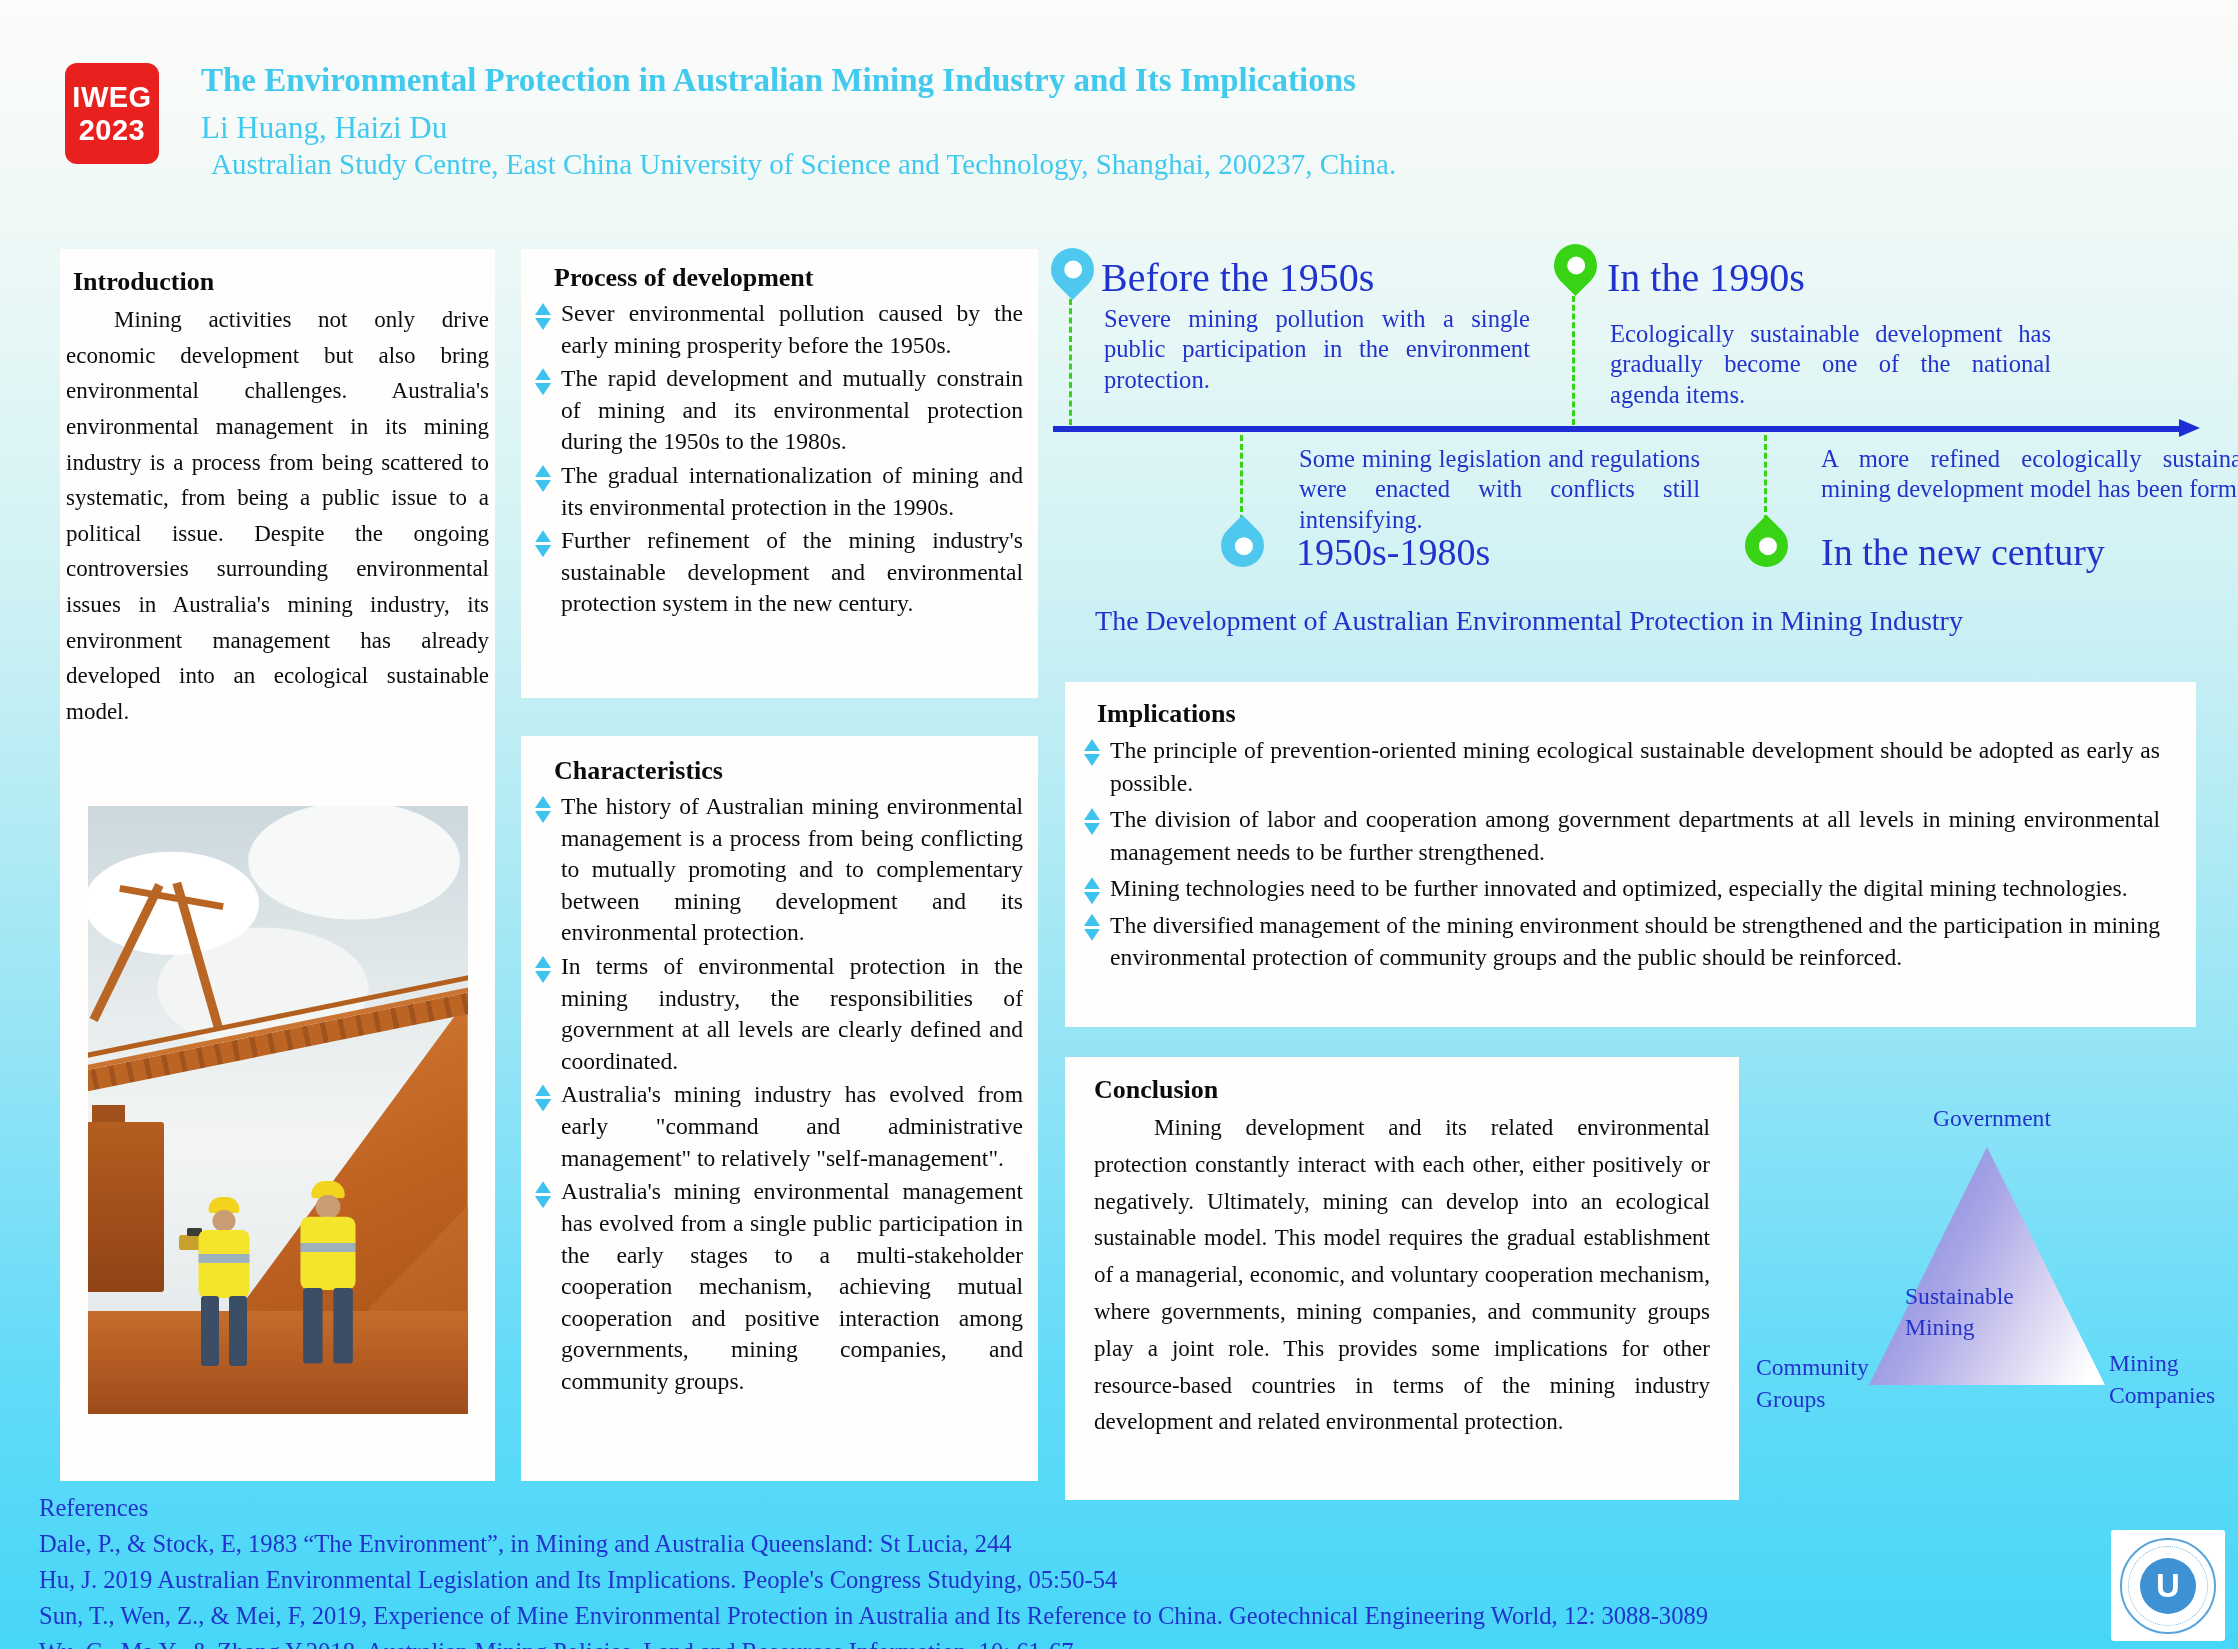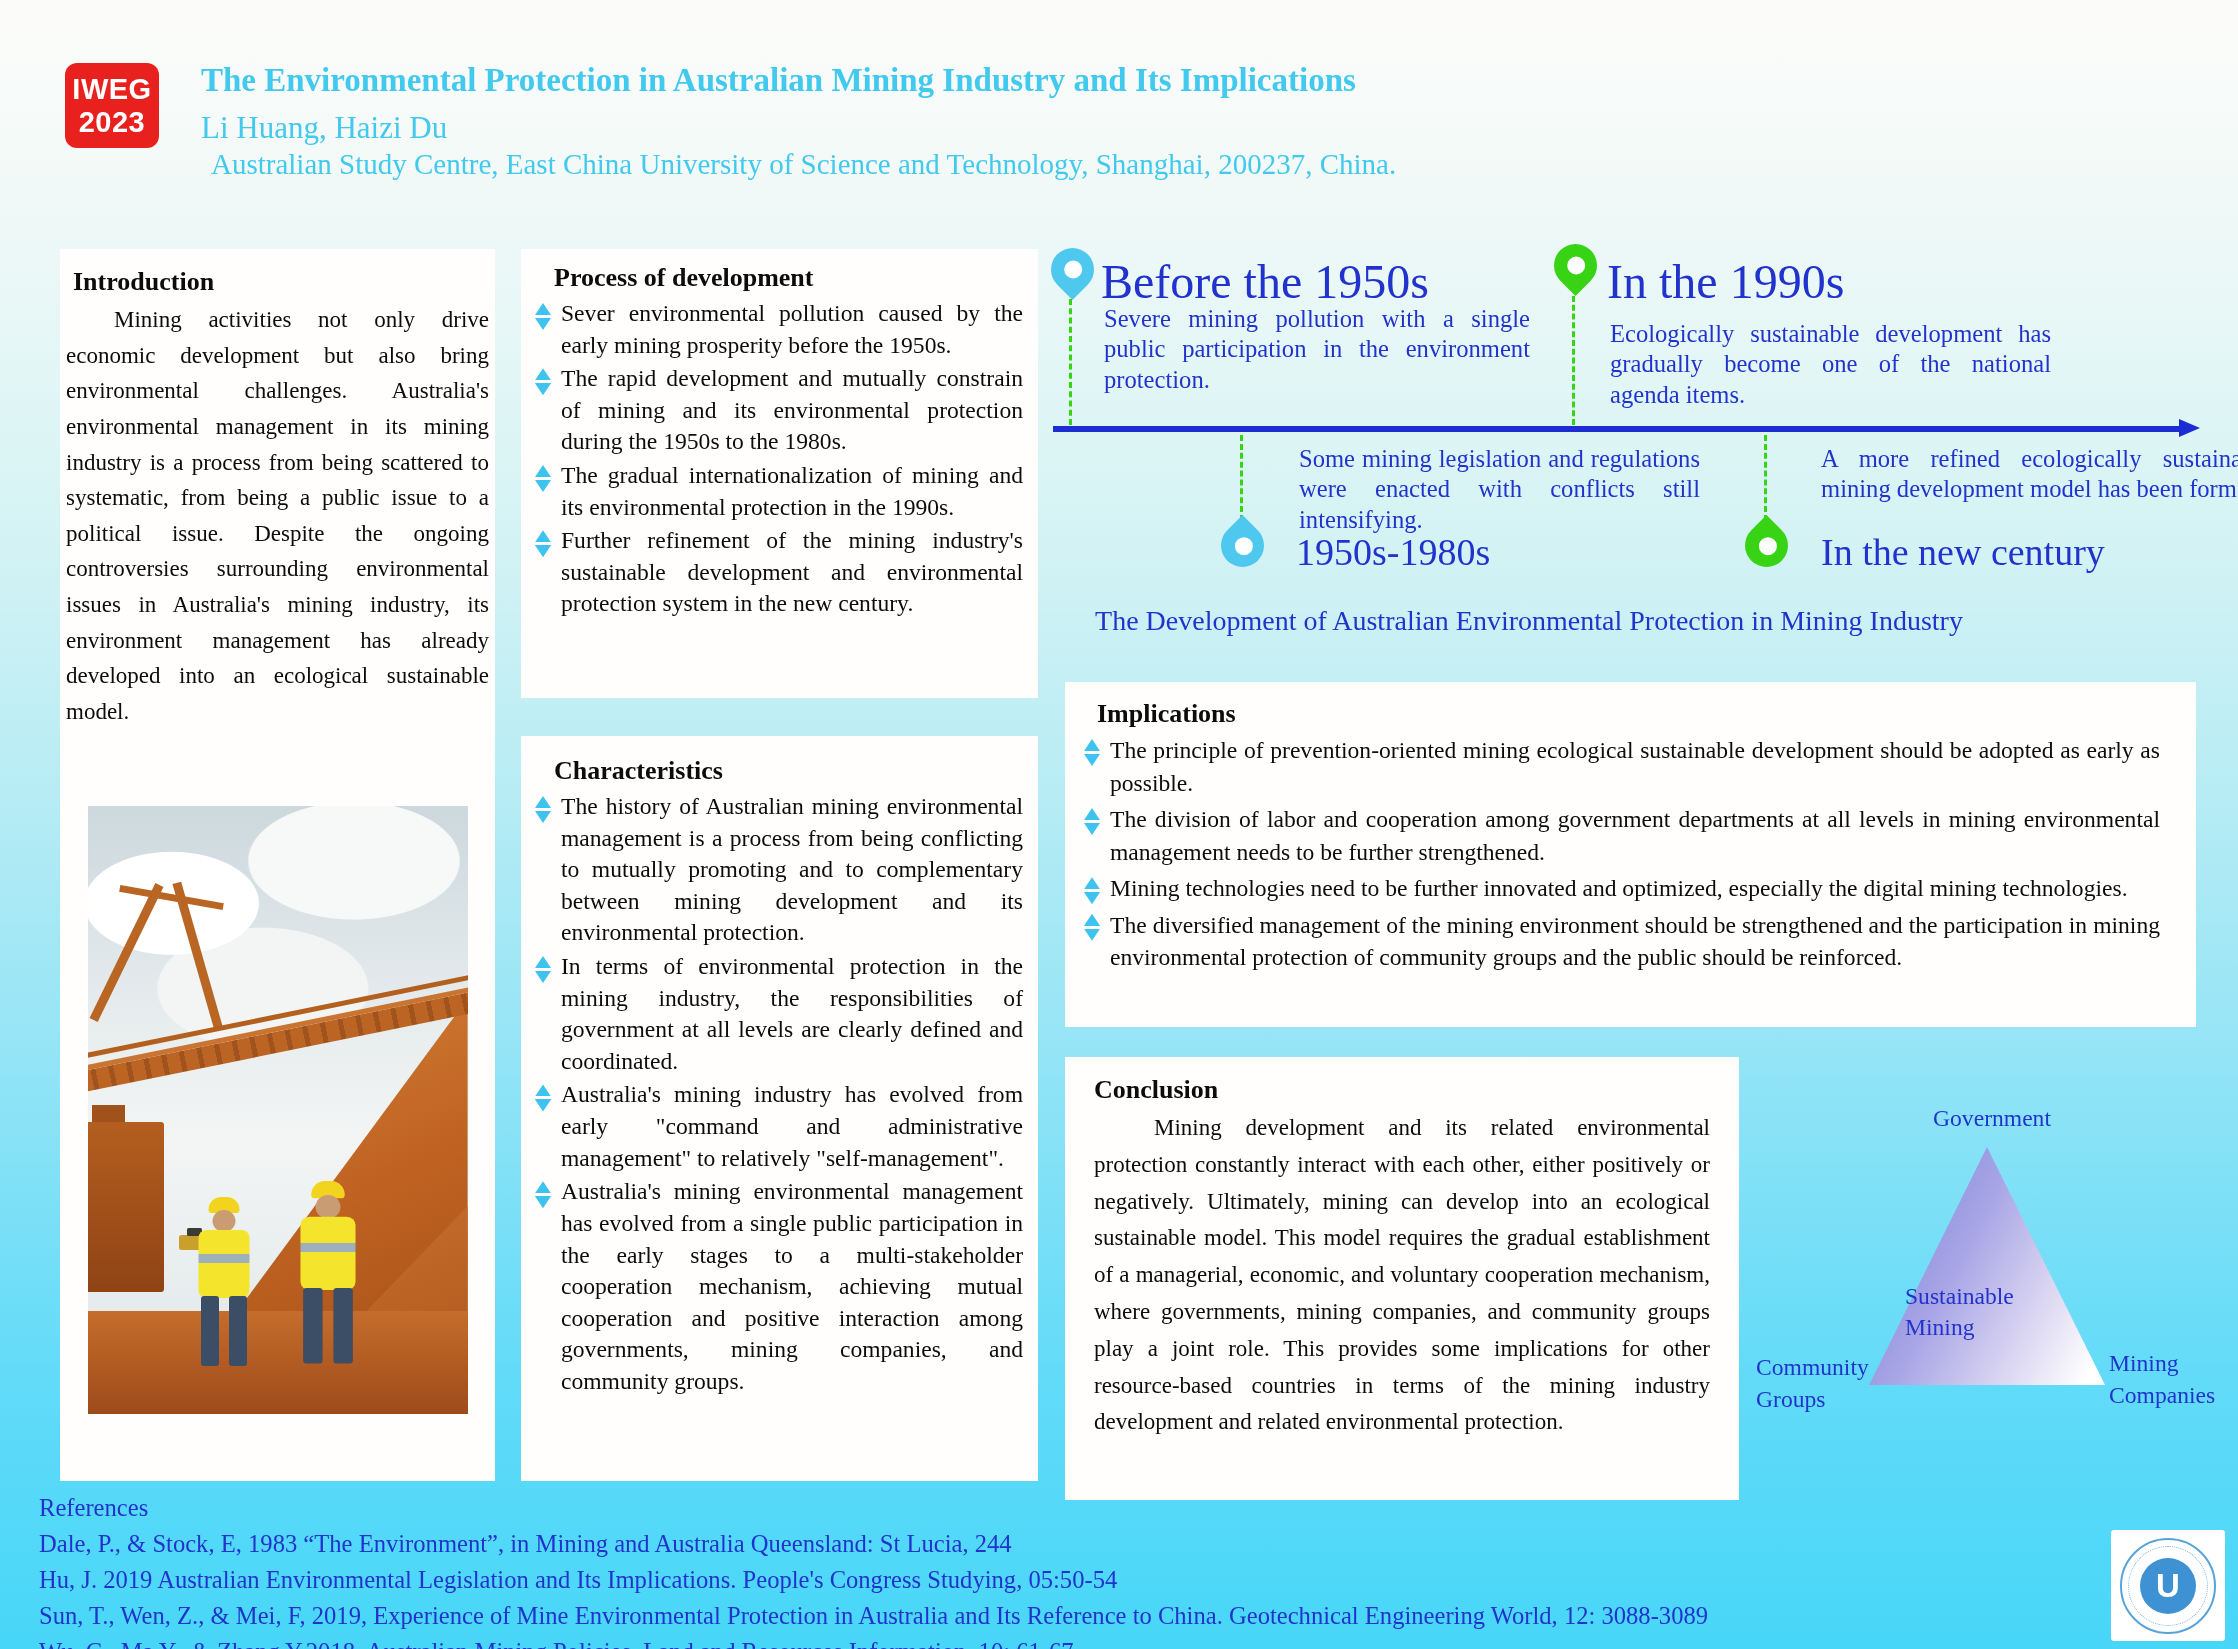--- a/index.html
+++ b/index.html
@@ -3,21 +3,21 @@
 <meta charset="utf-8">
 <style>
   html,body{margin:0;padding:0;background:#45d6f8;}
   .poster{
     position:relative;width:2239px;height:1650px;overflow:hidden;
     font-family:"Liberation Serif",serif;color:#0c0c0c;
     background:linear-gradient(180deg,#fcfcfa 0%,#f5faf8 8%,#e6f7f6 20%,#d2f2f4 34%,#b3ebf4 50%,#8fe3f6 66%,#63dbf8 83%,#47d6f8 100%);
   }
   
   .badge{
-    position:absolute;left:65px;top:63px;width:94px;height:85px;background:#e8211f;border-radius:12px;
+    position:absolute;left:65px;top:63px;width:94px;height:101px;background:#e8211f;border-radius:12px;
     color:#fff;font-family:"Liberation Sans",sans-serif;font-weight:bold;font-size:29px;line-height:1.12;
     display:flex;flex-direction:column;align-items:center;justify-content:center;letter-spacing:0.5px;
   }
   .title{position:absolute;left:201px;top:62px;font-size:33px;font-weight:bold;color:#41c9ee;}
   .authors{position:absolute;left:201px;top:110px;font-size:31px;color:#41c9ee;}
   .affil{position:absolute;left:211px;top:148px;font-size:29px;color:#41c9ee;}
   
   .panel{position:absolute;background:#fffefd;box-sizing:border-box;}
   .panel h2{font-size:26px;font-weight:bold;margin:0 0 5px 0;color:#0c0c0c;}
   .panel-intro{left:60px;top:249px;width:435px;height:1232px;padding:18px 6px;}
@@ -71,21 +71,21 @@
   .vehicle{position:absolute;left:24%;top:70.5%;width:33px;height:15px;background:#c8a02b;border-radius:2.5px;}
   .vehicle::after{content:"";position:absolute;left:8px;top:-7px;width:15px;height:8px;background:#3c3c34;border-radius:1.5px;}
   .person{position:absolute;}
   .p-hat{position:absolute;top:0;left:50%;transform:translateX(-50%);width:31px;height:16px;border-radius:15px 15px 4px 4px;background:#f2d41e;}
   .p-head{position:absolute;top:13px;left:50%;transform:translateX(-50%);width:23px;height:22px;border-radius:50%;background:#c99c74;}
   .p-torso{position:absolute;top:33px;left:50%;transform:translateX(-50%);width:51px;height:68px;border-radius:8px;
     background:linear-gradient(180deg,#f4e42c 0 36%,#9fb0bd 36% 48%,#f4e42c 48% 100%);}
   .p-legs{position:absolute;top:99px;left:50%;transform:translateX(-50%);width:46px;height:70px;display:flex;justify-content:space-between;}
   .p-legs span{width:18px;height:70px;background:#3c4d66;border-radius:3px;}
   
-  .tl-heading{position:absolute;font-size:48px;color:#2133cc;}
+  .tl-heading{position:absolute;font-size:40px;color:#2133cc;}
   .tl-text{position:absolute;font-size:24.6px;line-height:1.24;color:#2133cc;text-align:justify;}
   .tl-label{position:absolute;font-size:38px;color:#2133cc;}
   .pin{position:absolute;width:43px;height:43px;border-radius:50% 50% 50% 0;transform:rotate(-45deg);}
   .pin::after{content:"";position:absolute;left:12.5px;top:12.5px;width:18px;height:18px;border-radius:50%;background:#fff;}
   .pin-cyan{background:#4fc8f0;}
   .pin-green{background:#38d315;}
   .drop{position:absolute;width:43px;height:43px;border-radius:50% 0 50% 50%;transform:rotate(-45deg);}
   .drop::after{content:"";position:absolute;left:13px;top:14px;width:18px;height:18px;border-radius:50%;background:#fff;}
   .drop-cyan{background:#4fc8f0;}
   .drop-green{background:#38d315;}

